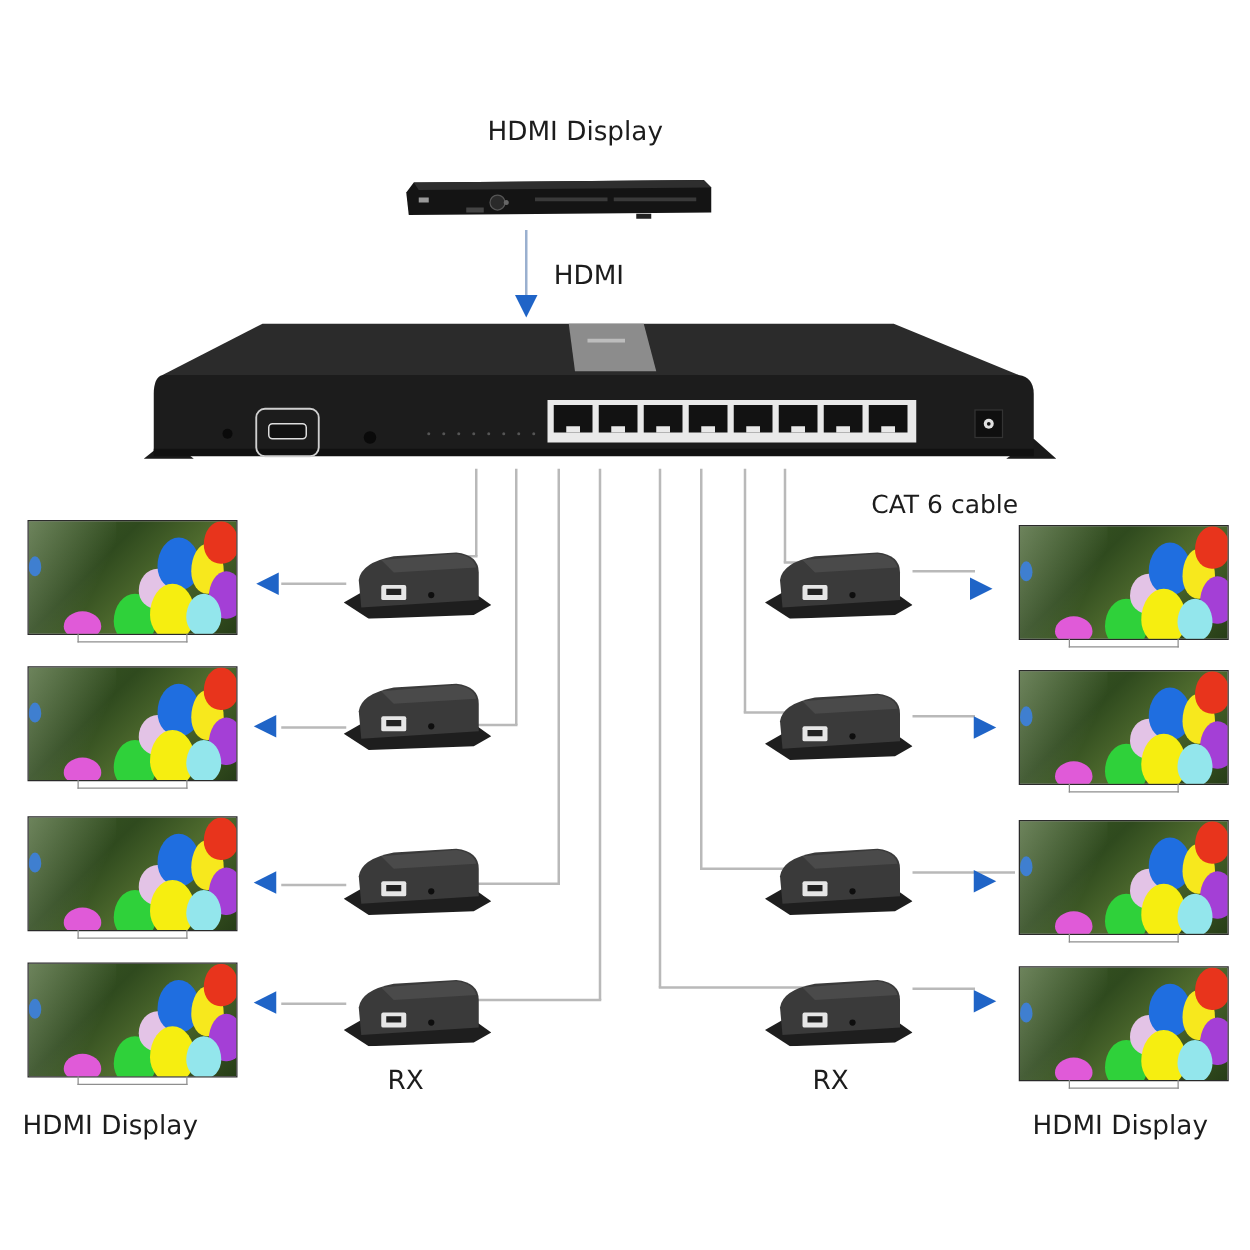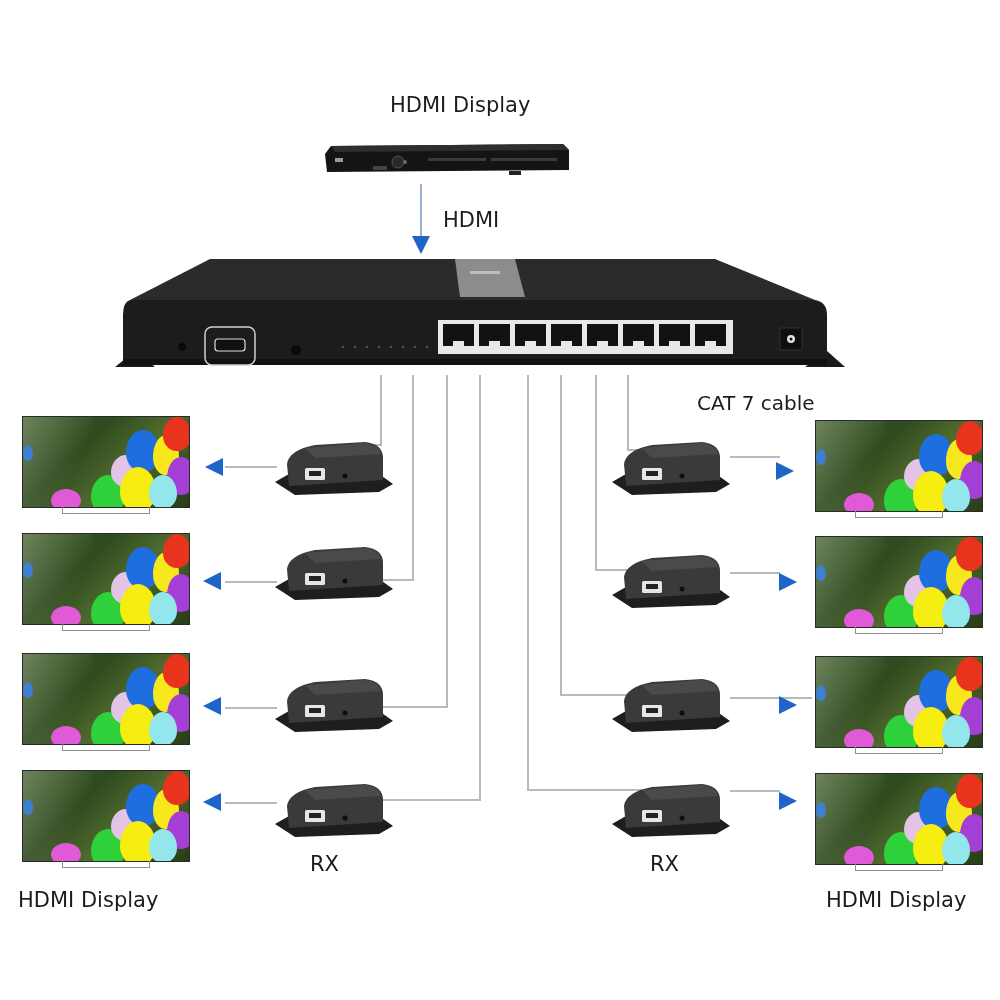--- a/index.html
+++ b/index.html
@@ -104,21 +104,21 @@
       <rect x="518" y="86" width="11" height="5"></rect>
     <rect x="554" y="86" width="11" height="5"></rect>
       <rect x="590" y="86" width="11" height="5"></rect>
   </g>
 
   <rect x="665" y="73" width="22" height="22" fill="#0f0f0f" stroke="#333" stroke-width="1"></rect>
   <circle cx="676" cy="84" r="4" fill="#e0e0e0"></circle>
   <circle cx="676" cy="84" r="1.5" fill="#111"></circle>
 </svg>
 
-<div class="label" style="left:697px; top:391px; font-size:20px;">CAT 7 cable</div>
+<div class="label" style="left:697px; top:391px; font-size:20px;">CAT 6 cable</div>
 
 <div class="vline" style="left:380px; top:375px; height:70px;"></div>
 <div class="vline" style="left:412px; top:375px; height:205px;"></div>
 <div class="vline" style="left:446px; top:375px; height:332px;"></div>
 <div class="vline" style="left:479px; top:375px; height:425px;"></div>
 <div class="hline" style="left:345px; top:444px; width:37px;"></div>
 <div class="hline" style="left:345px; top:579px; width:69px;"></div>
 <div class="hline" style="left:345px; top:706px; width:103px;"></div>
 <div class="hline" style="left:345px; top:799px; width:136px;"></div>
 

